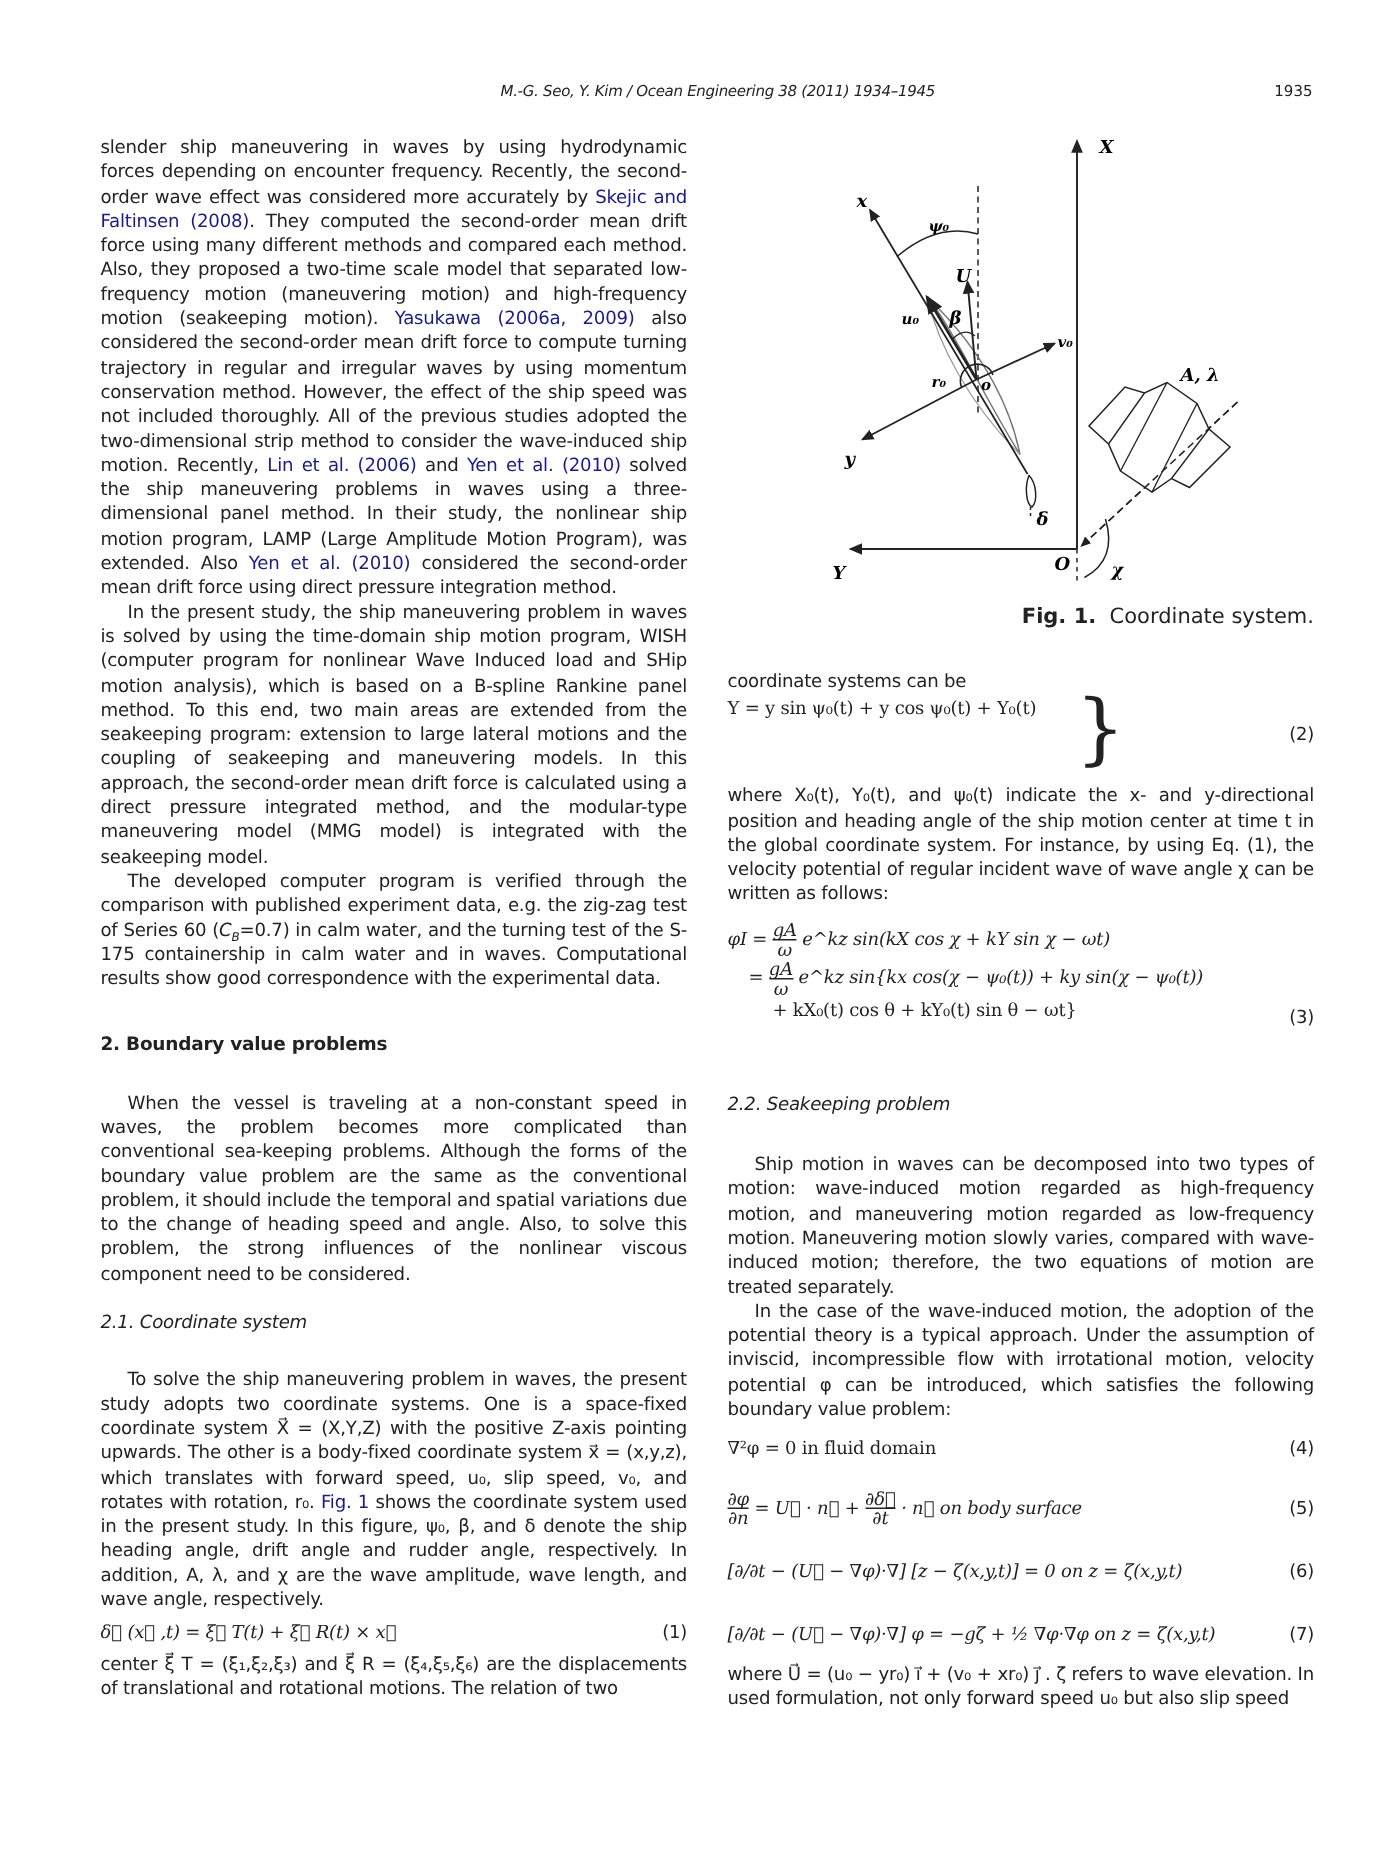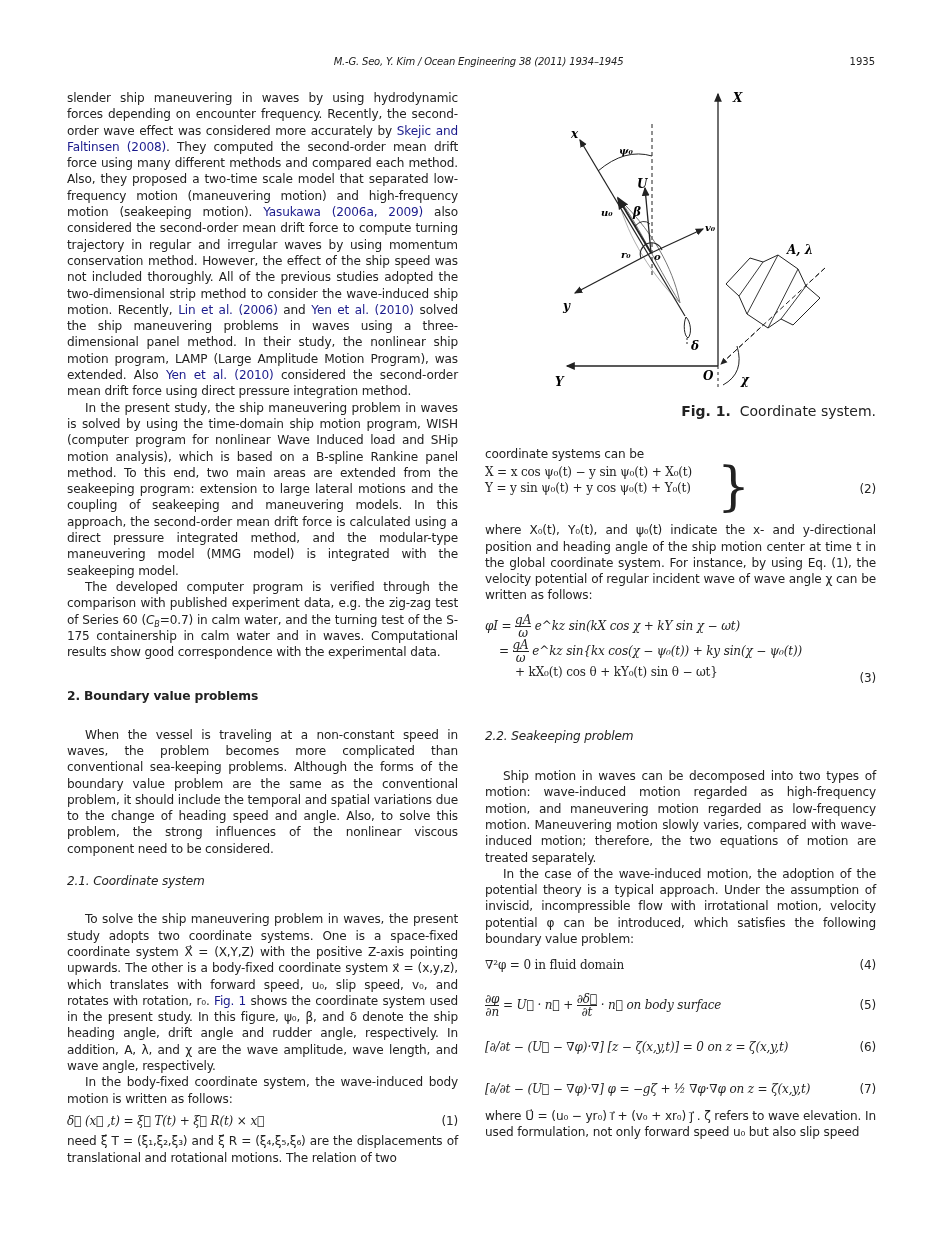--- a/index.html
+++ b/index.html
@@ -55,28 +55,27 @@
   <p class="indent"><span>The developed computer program is verified through the comparison with published experiment data, e.g. the zig-zag test of Series 60 (</span><i>C</i><sub style="font-style:italic">B</sub><span>=0.7) in calm water, and the turning test of the S-175 containership in calm water and in waves. Computational results show good correspondence with the experimental data.</span></p>
 
   <div class="sec-heading" style="margin-top:28px;">2.  Boundary value problems</div>
 
   <p class="indent">When the vessel is traveling at a non-constant speed in waves, the problem becomes more complicated than conventional sea-keeping problems. Although the forms of the boundary value problem are the same as the conventional problem, it should include the temporal and spatial variations due to the change of heading speed and angle. Also, to solve this problem, the strong influences of the nonlinear viscous component need to be considered.</p>
 
   <div class="subsec-heading">2.1.  Coordinate system</div>
 
   <p class="indent"><span>To solve the ship maneuvering problem in waves, the present study adopts two coordinate systems. One is a space-fixed coordinate system X⃗ = (X,Y,Z) with the positive Z-axis pointing upwards. The other is a body-fixed coordinate system x⃗ = (x,y,z), which translates with forward speed, u₀, slip speed, v₀, and rotates with rotation, r₀. </span><span class="link">Fig. 1</span><span> shows the coordinate system used in the present study. In this figure, ψ₀, β, and δ denote the ship heading angle, drift angle and rudder angle, respectively. In addition, A, λ, and χ are the wave amplitude, wave length, and wave angle, respectively.</span></p>
 
-  <p class="indent">In the body-fixed coordinate system, the wave-induced body motion is written as follows:</p>
 
   <div class="eq">
     <span class="it">δ⃗ (x⃗ ,t) = ξ⃗ T(t) + ξ⃗ R(t) × x⃗</span>
     <span class="num">(1)</span>
   </div>
 
-  <p>need ξ⃗ T = (ξ₁,ξ₂,ξ₃) and ξ⃗ R = (ξ₄,ξ₅,ξ₆) are the displacements of translational and rotational motions. The relation of two</p>
+  <p>center ξ⃗ T = (ξ₁,ξ₂,ξ₃) and ξ⃗ R = (ξ₄,ξ₅,ξ₆) are the displacements of translational and rotational motions. The relation of two</p>
 </div>
 
 <svg class="figure" viewBox="0 0 300 300" xmlns="http://www.w3.org/2000/svg" font-family="DejaVu Serif, serif" font-weight="bold" font-style="italic" font-size="12">
   <defs>
     <marker id="arr" markerWidth="8" markerHeight="8" refX="6" refY="4" orient="auto">
       <path d="M0,1 L7,4 L0,7 z" fill="#222"></path>
     </marker>
   </defs>
 
   <line x1="183" y1="278" x2="183" y2="6" stroke="#222" stroke-width="1.3" marker-end="url(#arr)"></line>
@@ -134,21 +133,20 @@
 </svg>
 
 <div class="caption">
   <b>Fig. 1.</b>&nbsp; <span>Coordinate system.</span>
 </div>
 
 <div class="col col-right">
   <p>coordinate systems can be</p>
 
   <div class="eq-block" style="height:50px; margin-top:2px;">
-    <div class="it">X = x cos ψ₀(t) − y sin ψ₀(t) + X₀(t)</div>
     <div class="it">Y = y sin ψ₀(t) + y cos ψ₀(t) + Y₀(t)</div>
     <span style="position:absolute; left:232px; top:-6px; font-size:52px; line-height:56px; font-weight:100;">}</span>
     <span class="num" style="top:17px;">(2)</span>
   </div>
 
   <p>where X₀(t), Y₀(t), and ψ₀(t) indicate the x- and y-directional position and heading angle of the ship motion center at time t in the global coordinate system. For instance, by using Eq. (1), the velocity potential of regular incident wave of wave angle χ can be written as follows:</p>
 
   <div class="eq-block" style="height:76px; margin-top:10px; line-height:25px;">
     <div>
       <i>φI =</i>

